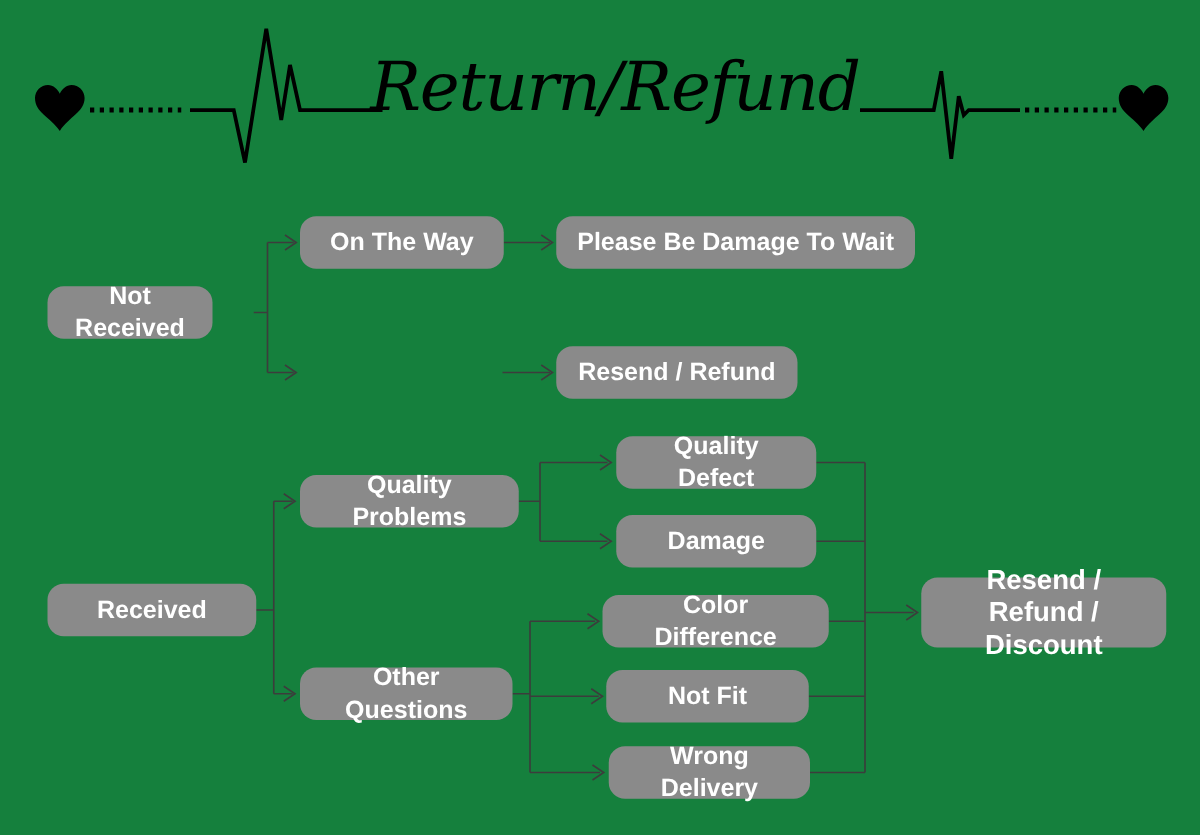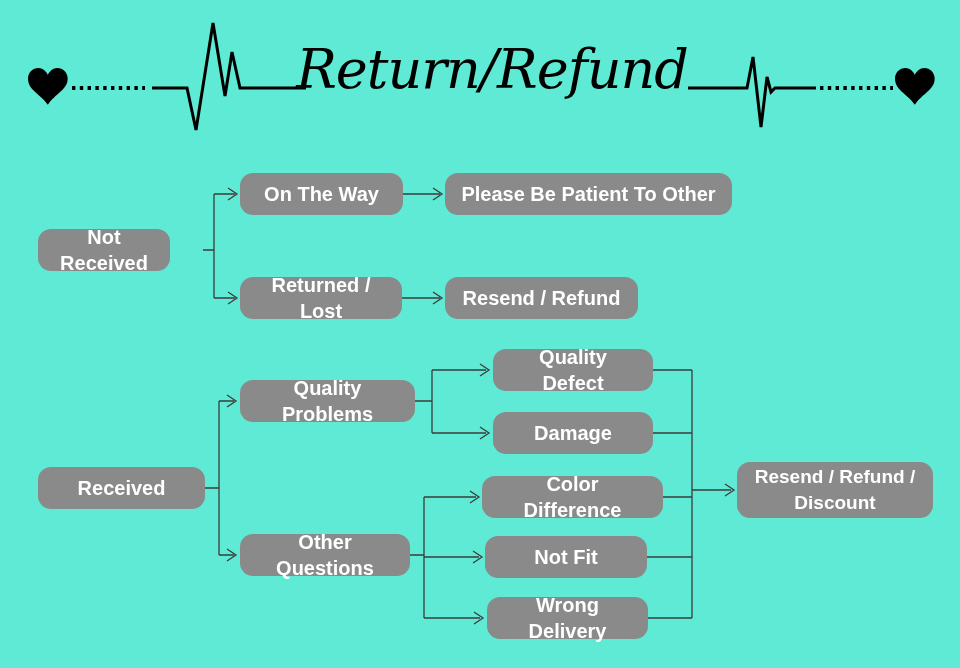--- a/index.html
+++ b/index.html
@@ -1,17 +1,17 @@
 <!DOCTYPE html>
 <html style="--box-gray: #8a8a8a; --line-color: #3c3c3c; --heart-black: #000000; --text-white: #ffffff;"><head>
 <meta charset="utf-8">
 <style>
   html,body{margin:0;padding:0;background:#fff;}
   #stage{
-    position:relative;width:960px;height:668px;background:#5eead4;overflow:hidden;
+    position:relative;width:960px;height:668px;background:#15803d;overflow:hidden;
     font-family:"Liberation Sans", sans-serif;
   }
   
   #header-art{position:absolute;left:0;top:0;width:960px;height:150px;}
   .ekg{fill:none;stroke:var(--heart-black,#000);stroke-width:3;stroke-linejoin:miter;stroke-linecap:butt;}
   .dotline{fill:none;stroke:var(--heart-black,#000);stroke-width:4;stroke-dasharray:3.4 4.4;}
   .heart{fill:var(--heart-black,#000);stroke:none;}
   #page-title{
     position:absolute;left:292px;top:30px;width:400px;height:78px;
     display:flex;align-items:center;justify-content:center;
@@ -20,21 +20,21 @@
   }
   
   #connector-layer{position:absolute;left:0;top:0;width:960px;height:668px;}
   .connector{fill:none;stroke:var(--line-color,#3c3c3c);stroke-width:1.3;}
   .node{
     position:absolute;background:var(--box-gray,#8a8a8a);border-radius:13px;
     display:flex;align-items:center;justify-content:center;text-align:center;
     color:var(--text-white,#fff);font-weight:bold;font-size:20px;line-height:26px;
     padding:0 14px;box-sizing:border-box;
   }
-  .node.small-text{font-size:19px;}
+  .node.small-text{font-size:22px;}
   
   #node-not-received   {left:38px; top:229px;width:132px;height:42px;}
   #node-on-the-way     {left:240px;top:173px;width:163px;height:42px;}
   #node-please-wait    {left:445px;top:173px;width:287px;height:42px;}
   #node-returned-lost  {left:240px;top:277px;width:162px;height:42px;}
   #node-resend-refund  {left:445px;top:277px;width:193px;height:42px;}
   #node-received       {left:38px; top:467px;width:167px;height:42px;}
   #node-quality-problems{left:240px;top:380px;width:175px;height:42px;}
   #node-other-questions{left:240px;top:534px;width:170px;height:42px;}
   #node-quality-defect {left:493px;top:349px;width:160px;height:42px;}
@@ -95,24 +95,21 @@
     <path class="connector" d="M725,484 L734,490 L725,496"></path>
   </svg>
 
   <div class="node" id="node-not-received">
     <span>Not Received</span>
   </div>
   <div class="node" id="node-on-the-way">
     <span>On The Way</span>
   </div>
   <div class="node" id="node-please-wait">
-    <span>Please Be Patient To Other</span>
-  </div>
-  <div class="node" id="node-returned-lost">
-    <span>Returned / Lost</span>
+    <span>Please Be Damage To Wait</span>
   </div>
   <div class="node" id="node-resend-refund">
     <span>Resend / Refund</span>
   </div>
   <div class="node" id="node-received">
     <span>Received</span>
   </div>
   <div class="node" id="node-quality-problems">
     <span>Quality Problems</span>
   </div>

